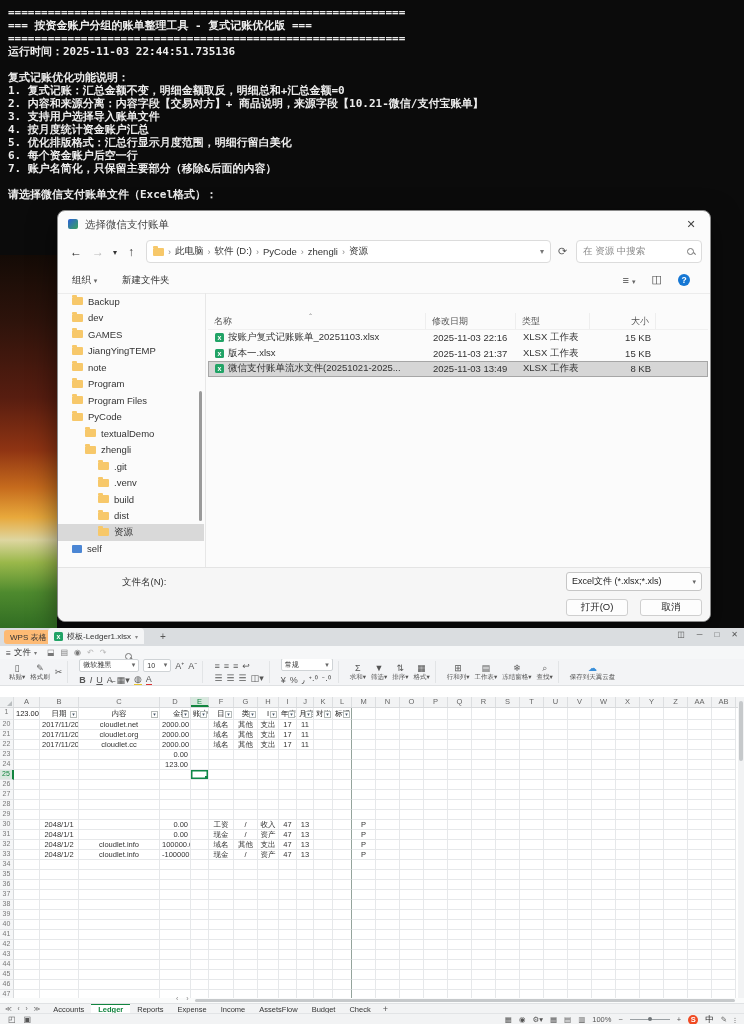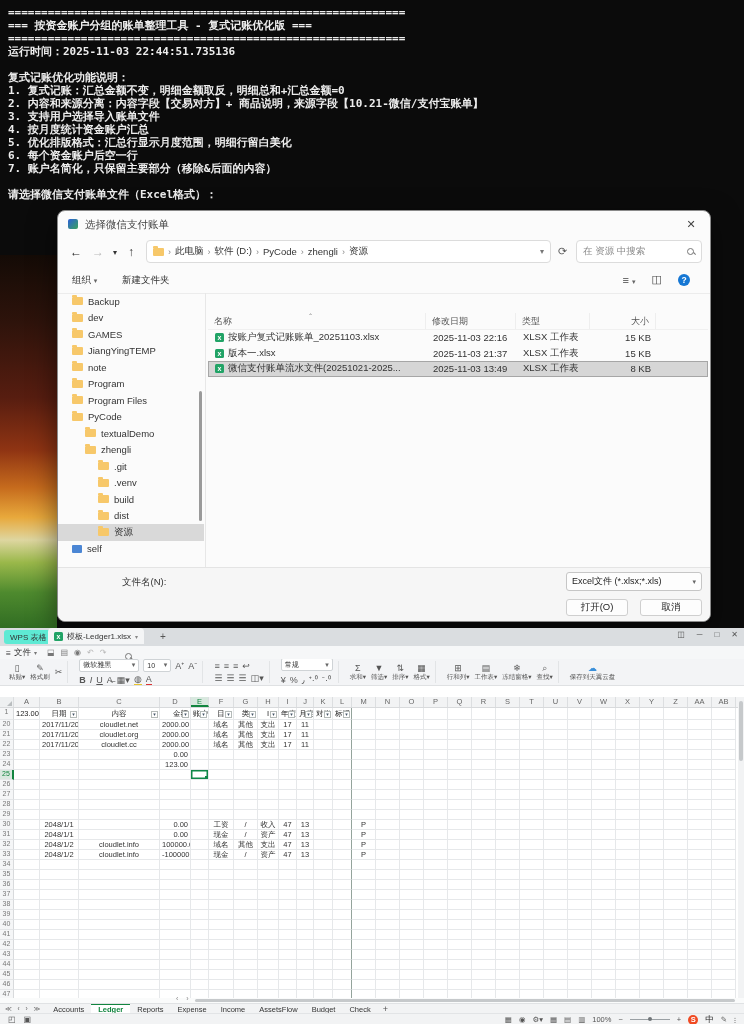--- a/index.html
+++ b/index.html
@@ -74,21 +74,21 @@
     display:flex;align-items:center;padding:0 5px;box-sizing:border-box;font-size:9px;color:#222;}
   .combo-caret{margin-left:auto;font-size:7px;color:#666;}
   .d-btn{top:31px;height:17px;border:1px solid #cfcfcf;border-radius:3px;background:#fdfdfd;font-size:9.5px;color:#222;
     display:flex;align-items:center;justify-content:center;box-sizing:border-box;}
   .btn-open{left:508px;width:62px;}
   .btn-cancel{left:582px;width:62px;}
 
   
   .wps{left:0;top:628px;width:744px;height:396px;background:#fff;font-size:8px;color:#333;}
   .w-title{left:0;top:0;right:0;height:18px;background:#dadde0;}
-  .app-pill{left:4px;top:2px;height:14px;padding:0 6px;background:#5eead4;border-radius:3px;display:flex;align-items:center;
+  .app-pill{left:4px;top:2px;height:14px;padding:0 6px;background:#fdba74;border-radius:3px;display:flex;align-items:center;
     font-size:8px;color:#333;}
   .doc-tab{left:48px;top:0;height:16px;padding:0 6px;background:#f4f5f6;border-radius:4px 4px 0 0;display:flex;
     align-items:center;gap:4px;font-size:8px;color:#333;justify-content:center;}
   .newtab{left:160px;top:3px;font-size:10px;color:#555;}
   .win-ctrls{right:6px;top:2px;display:flex;gap:12px;font-size:8px;color:#555;align-items:center;}
   .w-menu{left:0;top:18px;right:0;height:13px;background:#f6f7f8;border-bottom:1px solid #e4e6e8;display:flex;align-items:center;}
   .m-file{margin-left:6px;display:flex;gap:3px;align-items:center;font-size:8.5px;color:#333;}
   .m-icons{margin-left:10px;display:flex;gap:6px;font-size:8px;color:#777;}
   .m-tabs{margin-left:86px;display:flex;gap:11px;font-size:8.5px;color:#444;}
   .m-tab.active{color:#12853f;font-weight:bold;border-bottom:2px solid #12853f;}

